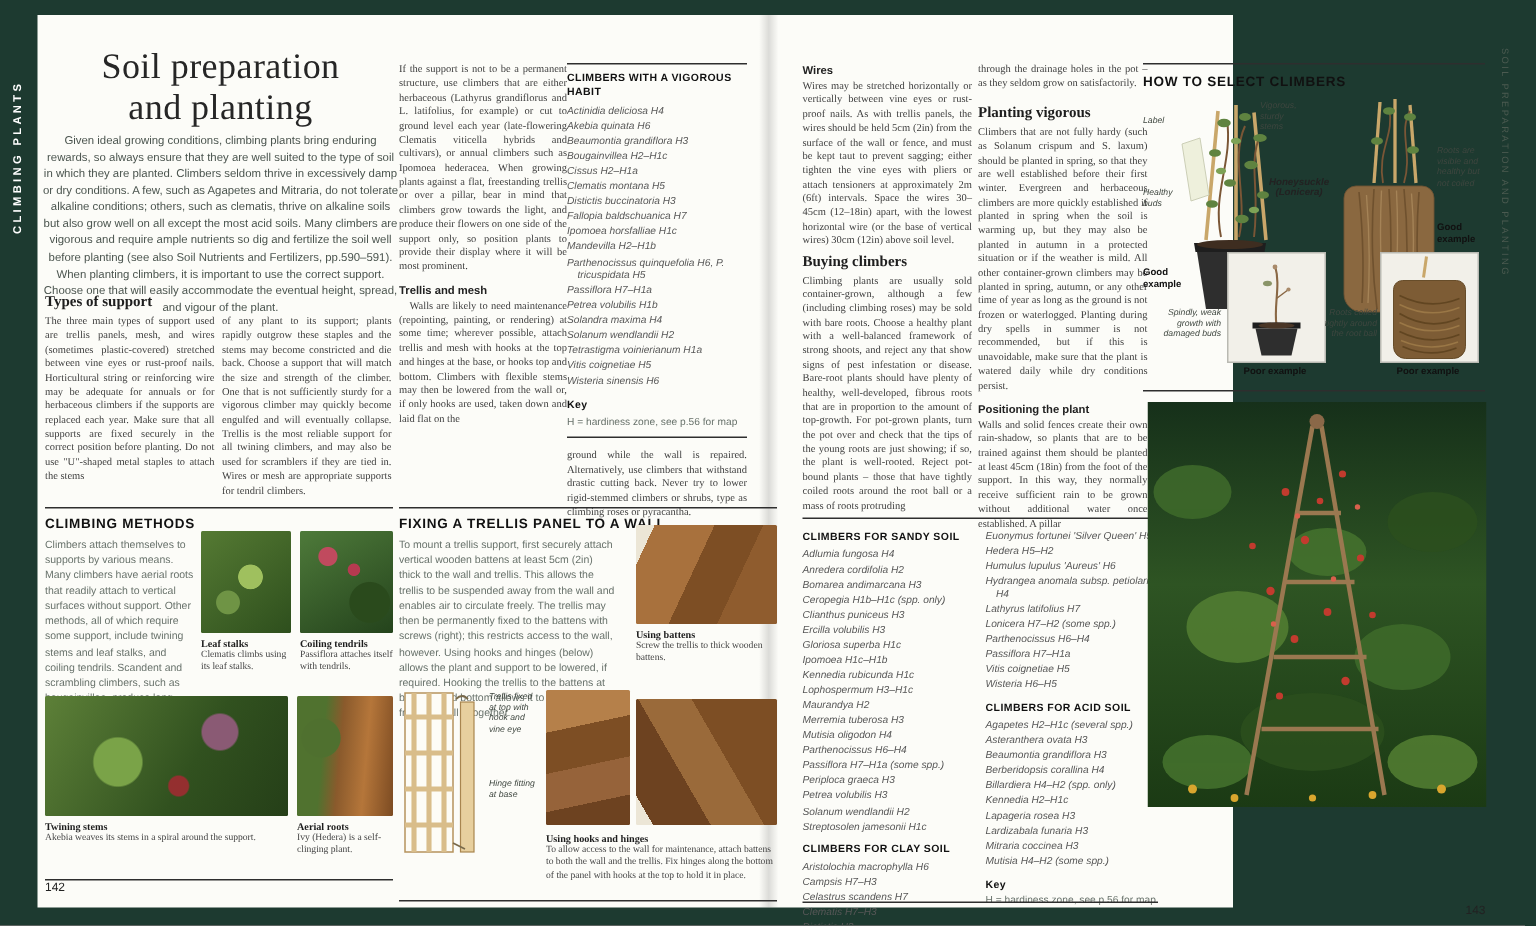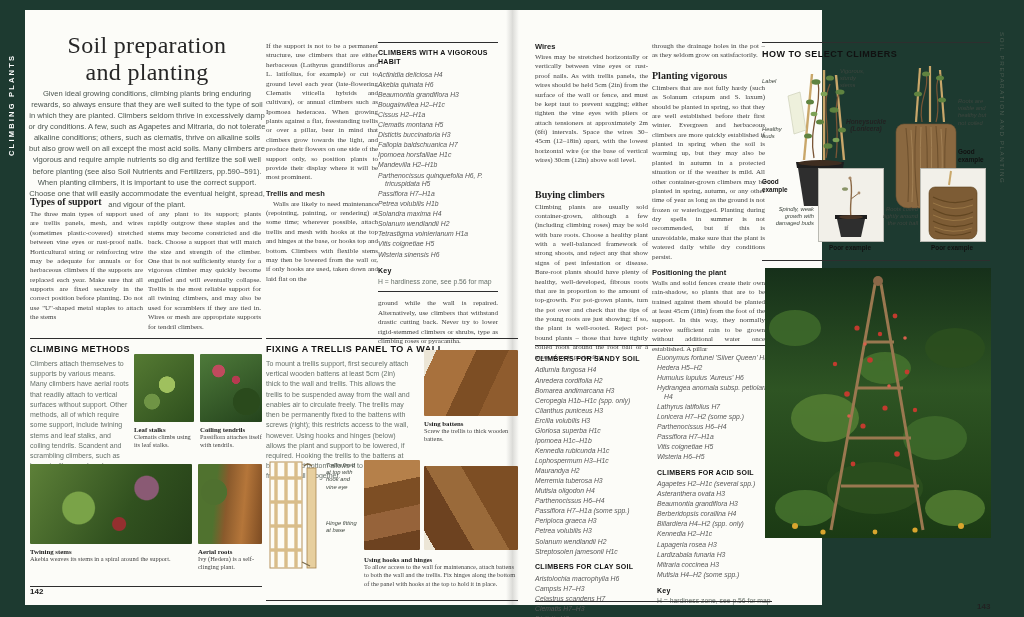--- a/index.html
+++ b/index.html
@@ -18,21 +18,21 @@
   .rule{border-top:1.4px solid #2e2e2e;}
   .plant-item{font-style:italic;font-size:6.8px;line-height:1.26;color:#575757;padding-left:7px;text-indent:-7px;margin-bottom:1.5px;}
   .capT{font-family:"Liberation Serif",serif;font-weight:bold;font-size:6.8px;color:#1d1d1d;}
   .capB{font-family:"Liberation Serif",serif;font-size:6.4px;line-height:1.32;color:#444;}
   .lbl{font-style:italic;font-size:5.8px;line-height:1.25;color:#3e463f;}
   .lblB{font-weight:bold;font-size:6.4px;color:#111;line-height:1.2;}
   .species{font-weight:bold;font-style:italic;font-size:6.5px;color:#222;text-align:center;}
   .photo{position:absolute;border-radius:1px;}
   .vtxtL{writing-mode:vertical-rl;transform:rotate(180deg);color:#ffffff;font-weight:bold;font-size:7.5px;letter-spacing:2.2px;}
   .vtxtR{writing-mode:vertical-rl;color:#4b5a50;font-size:6.2px;letter-spacing:1.6px;}
-  .pageno{font-weight:bold;font-size:8px;color:#222;}
+  .pageno{font-weight:normal;font-size:8px;color:#222;}
   .ph-leaf{background:radial-gradient(circle at 55% 45%, #9fc05e 0 16%, rgba(0,0,0,0) 17%),radial-gradient(circle at 30% 70%, #6f9445 0 12%, rgba(0,0,0,0) 13%),linear-gradient(140deg,#557a33,#2e4f1d);}
   .ph-tendril{background:radial-gradient(circle at 30% 25%, #c04a5e 0 9%, rgba(0,0,0,0) 10%),radial-gradient(circle at 58% 38%, #b63a50 0 7%, rgba(0,0,0,0) 8%),radial-gradient(circle at 75% 70%, #2a4a1c 0 20%, rgba(0,0,0,0) 21%),linear-gradient(150deg,#4e7a3a,#24431c);}
   .ph-twine{background:radial-gradient(circle at 72% 30%, #8a5a74 0 9%, rgba(0,0,0,0) 10%),radial-gradient(circle at 30% 55%, #7aa348 0 13%, rgba(0,0,0,0) 14%),radial-gradient(circle at 55% 75%, #942f2f 0 6%, rgba(0,0,0,0) 7%),linear-gradient(120deg,#5d8038,#31511f 60%,#253f18);}
   .ph-aerial{background:radial-gradient(circle at 25% 35%, #4f702f 0 18%, rgba(0,0,0,0) 19%),linear-gradient(95deg,#50722f 0 28%,#8a5a2c 45%,#b5763a 70%,#7c4b22);}
   .ph-wood1{background:linear-gradient(115deg,#ece6d6 0 10%,#a8713d 10% 42%,#7d4e24 42% 68%,#8f5c2e 68% 100%);}
   .ph-wood2{background:linear-gradient(60deg,#ece6d6 0 8%,#6d4220 8% 35%,#9a6a3a 35% 60%,#7d4e24 60% 100%);}
   .ph-woodtall{background:linear-gradient(168deg,#b5804a 0 28%,#7d4e24 28% 55%,#96633a 55% 80%,#6d4220 80% 100%);}
   .inset{position:absolute;background:#f2f0e9;border:1px solid #b9b9b2;}
 </style>
 </head>
@@ -146,21 +146,21 @@
       <div class="abs" style="left:98px;top:218px;width:154px">
         <div class="capT">Using hooks and hinges</div>
         <div class="capB">To allow access to the wall for maintenance, attach battens to both the wall and the trellis. Fix hinges along the bottom of the panel with hooks at the top to hold it in place.</div>
       </div>
       <div class="rule abs" style="left:0;top:262px;width:252px"></div>
     </div>
 
     <div class="abs" style="left:510px;top:32px;width:113px">
       <div class="hsans" style="margin-top:0">Wires</div>
       <div class="serifbody">Wires may be stretched horizontally or vertically between vine eyes or rust-proof nails. As with trellis panels, the wires should be held 5cm (2in) from the surface of the wall or fence, and must be kept taut to prevent sagging; either tighten the vine eyes with pliers or attach tensioners at approximately 2m (6ft) intervals. Space the wires 30–45cm (12–18in) apart, with the lowest horizontal wire (or the base of vertical wires) 30cm (12in) above soil level.</div>
-      <div class="hserif" style="margin-top:23px">Buying climbers</div>
+      <div class="hserif" style="margin-top:3px">Buying climbers</div>
       <div class="serifbody">Climbing plants are usually sold container-grown, although a few (including climbing roses) may be sold with bare roots. Choose a healthy plant with a well-balanced framework of strong shoots, and reject any that show signs of pest infestation or disease. Bare-root plants should have plenty of healthy, well-developed, fibrous roots that are in proportion to the amount of top-growth. For pot-grown plants, turn the pot over and check that the tips of the young roots are just showing; if so, the plant is well-rooted. Reject pot-bound plants – those that have tightly coiled roots around the root ball or a mass of roots protruding</div>
     </div>
 
     <div class="abs" style="left:627px;top:32px;width:113px">
       <div class="serifbody">through the drainage holes in the pot – as they seldom grow on satisfactorily.</div>
       <div class="hserif" style="margin-top:9px">Planting vigorous</div>
       <div class="serifbody">Climbers that are not fully hardy (such as Solanum crispum and S. laxum) should be planted in spring, so that they are well established before their first winter. Evergreen and herbaceous climbers are more quickly established if planted in spring when the soil is warming up, but they may also be planted in autumn in a protected situation or if the weather is mild. All other container-grown climbers may be planted in spring, autumn, or any other time of year as long as the ground is not frozen or waterlogged. Planting during dry spells in summer is not recommended, but if this is unavoidable, make sure that the plant is watered daily while dry conditions persist.</div>
       <div class="hsans">Positioning the plant</div>
       <div class="serifbody">Walls and solid fences create their own rain-shadow, so plants that are to be trained against them should be planted at least 45cm (18in) from the foot of the support. In this way, they normally receive sufficient rain to be grown without additional water once established. A pillar</div>
     </div>

